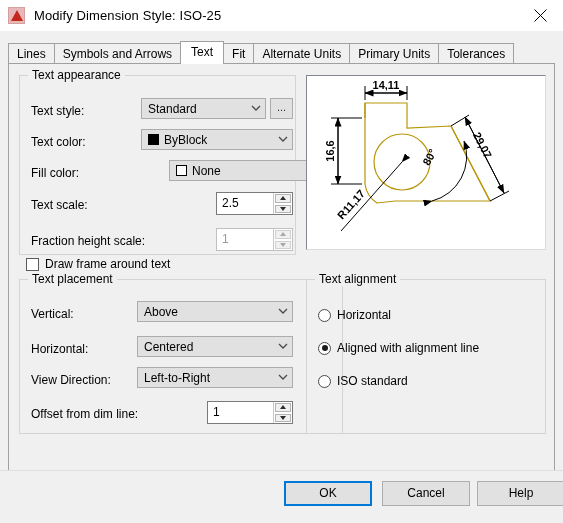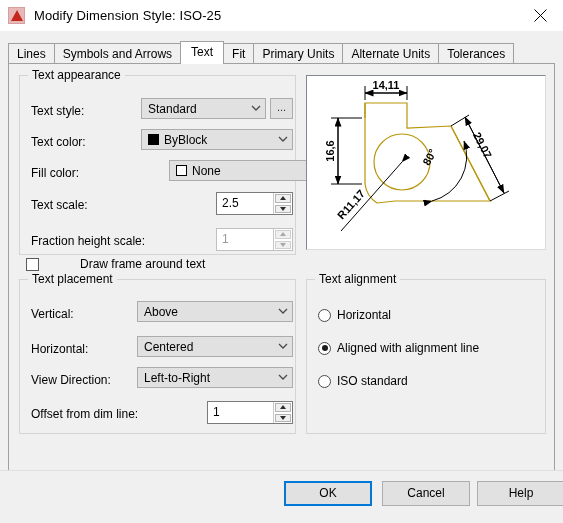--- a/index.html
+++ b/index.html
@@ -128,21 +128,21 @@
     position: absolute;
     top: -8px;
     left: 8px;
     background: #f0f0f0;
     padding: 0 4px;
     font-size: 12px;
     white-space: nowrap;
   }
 
   #grp-text-appearance { left: 10px;  top: 11px;  width: 277px; height: 180px; }
-  #grp-text-placement  { left: 10px;  top: 215px; width: 277px; height: 155px; }
+  #grp-text-placement  { left: 10px;  top: 215px; width: 324px; height: 155px; }
   #grp-text-alignment  { left: 297px; top: 215px; width: 240px; height: 155px; }
 
   
   #preview-box {
     position: absolute;
     left: 297px;
     top: 11px;
     width: 240px;
     height: 175px;
     background: #ffffff;
@@ -258,21 +258,20 @@
   .arrow-dn { border-top: 4px solid #2b2b2b; }
   .spin.disabled .arrow-up { border-bottom-color: #a8a8a8; }
   .spin.disabled .arrow-dn { border-top-color: #a8a8a8; }
 
   
   .checkrow {
     position: absolute;
     display: flex;
     align-items: center;
     cursor: default;
-    gap: 35px;
   }
   .checkbox {
     width: 13px; height: 13px;
     border: 1px solid #5a5a5a;
     background: #fff;
     box-sizing: border-box;
     margin-right: 6px;
     flex: none;
   }
   .checkrow .lbl { font-size: 12px; white-space: nowrap; }
@@ -349,22 +348,22 @@
       <line x1="12.5" y1="0.5" x2="0.5" y2="12.5" stroke="#000" stroke-width="1"></line>
     </svg>
   </div>
 </div>
 
 <div id="tabstrip">
   <div class="tab">Lines</div>
   <div class="tab">Symbols and Arrows</div>
   <div class="tab active">Text</div>
   <div class="tab">Fit</div>
+  <div class="tab">Alternate Units</div>
   <div class="tab">Primary Units</div>
-  <div class="tab">Alternate Units</div>
   <div class="tab">Tolerances</div>
   <div id="tab-filler"></div>
 </div>
 
 <div id="content">
 
   <div class="group" id="grp-text-appearance">
     <div class="legend">Text appearance</div>
 
     <div class="row-label" style="left:11px; top:28px;">Text style:</div>

